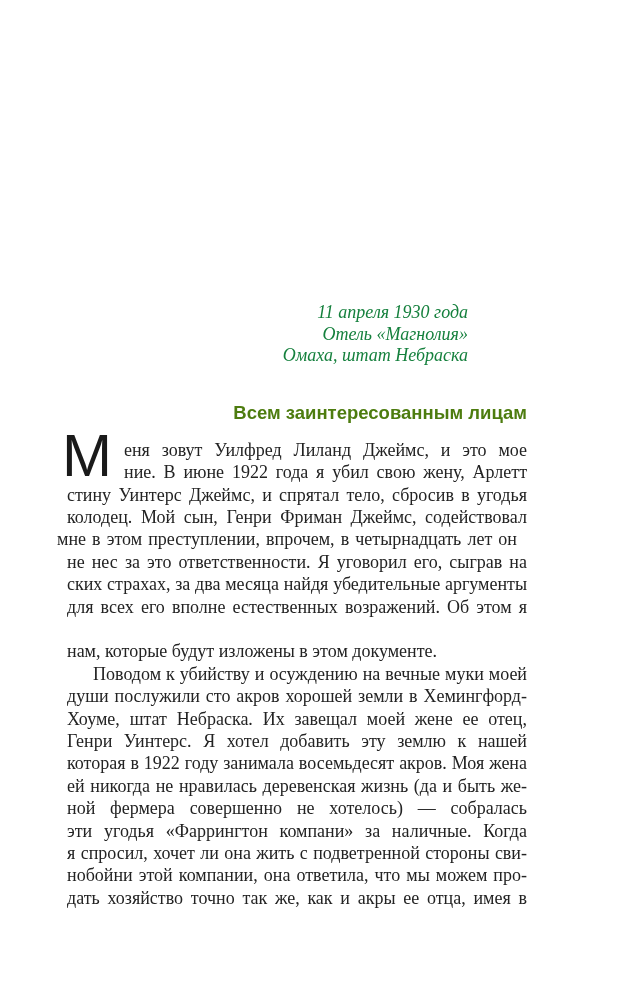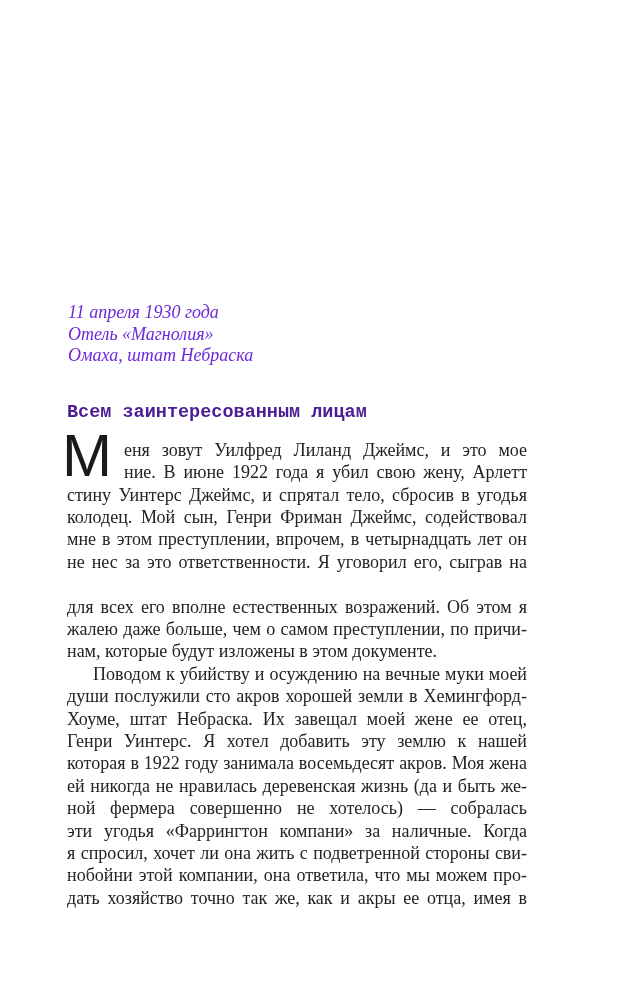--- a/index.html
+++ b/index.html
@@ -22,34 +22,35 @@
       background: #ffffff;
     }
     .dateline {
       position: absolute;
       left: 68px;
       width: 400px;
       font-family: "Liberation Serif", "DejaVu Serif", serif;
       font-style: italic;
       font-size: 18px;
       line-height: 22px;
-      color: #6d28d9;
+      color: #15803d;
       white-space: nowrap;
+      text-align: right;
     }
     .heading {
       position: absolute;
       left: 67px;
       width: 460px;
       top: 400px;
-      text-align: left;
-      font-family: Liberation Mono, monospace;
+      text-align: right;
+      font-family: Liberation Sans, sans-serif;
       font-weight: bold;
       font-size: 18.5px;
       line-height: 26px;
-      color: #4c1d95;
+      color: #4d7c0f;
       white-space: nowrap;
       padding-left: 0;
       box-sizing: border-box;
     }
     .dropcap {
       position: absolute;
       left: 62px;
       top: 426px;
       font-family: "Liberation Sans", "DejaVu Sans", sans-serif;
       font-size: 60px;
@@ -83,24 +84,24 @@
   <div class="dateline" style="top:344px">Омаха, штат Небраска</div>
 
   <div class="heading">Всем заинтересованным лицам</div>
 
   <div class="dropcap">М</div>
 
   <div class="line" style="left:124px; width:403px; top:439px">еня зовут Уилфред Лиланд Джеймс, и это мое призна-</div>
   <div class="line" style="left:124px; width:403px; top:461px">ние. В июне 1922 года я убил свою жену, Арлетт Кри-</div>
   <div class="line" style="left:67px; width:460px; top:484px">стину Уинтерс Джеймс, и спрятал тело, сбросив в угодья</div>
   <div class="line" style="left:67px; width:460px; top:506px">колодец. Мой сын, Генри Фриман Джеймс, содействовал</div>
-  <div class="line" style="left:67px; width:460px; top:528px">мне в этом преступлении, впрочем, в четырнадцать лет он</div>
+  <div class="line" style="left:57px; width:460px; top:528px">мне в этом преступлении, впрочем, в четырнадцать лет он</div>
   <div class="line" style="left:67px; width:460px; top:551px">не нес за это ответственности. Я уговорил его, сыграв на дет-</div>
+  <div class="line" style="left:67px; width:460px; top:573px">ских страхах, за два месяца найдя убедительные аргументы</div>
   <div class="line" style="left:67px; width:460px; top:596px">для всех его вполне естественных возражений. Об этом я со-</div>
-  <div class="line" style="left:67px; width:460px; top:618px">жалею даже больше, чем о самом преступлении, по причи-</div>
   <div class="line last" style="left:67px; width:460px; top:640px">нам, которые будут изложены в этом документе.</div>
 
   <div class="line" style="left:93px; width:434px; top:663px">Поводом к убийству и осуждению на вечные муки моей</div>
   <div class="line" style="left:67px; width:460px; top:685px">души послужили сто акров хорошей земли в Хемингфорд-</div>
   <div class="line" style="left:67px; width:460px; top:708px">Хоуме, штат Небраска. Их завещал моей жене ее отец, Джон</div>
   <div class="line" style="left:67px; width:460px; top:730px">Генри Уинтерс. Я хотел добавить эту землю к нашей ферме,</div>
   <div class="line" style="left:67px; width:460px; top:752px">которая в 1922 году занимала восемьдесят акров. Моя жена —</div>
   <div class="line" style="left:67px; width:460px; top:775px">ей никогда не нравилась деревенская жизнь (да и быть же-</div>
   <div class="line" style="left:67px; width:460px; top:797px">ной фермера совершенно не хотелось) — собралась продать</div>
   <div class="line" style="left:67px; width:460px; top:820px">эти угодья «Фаррингтон компани» за наличные. Когда</div>

